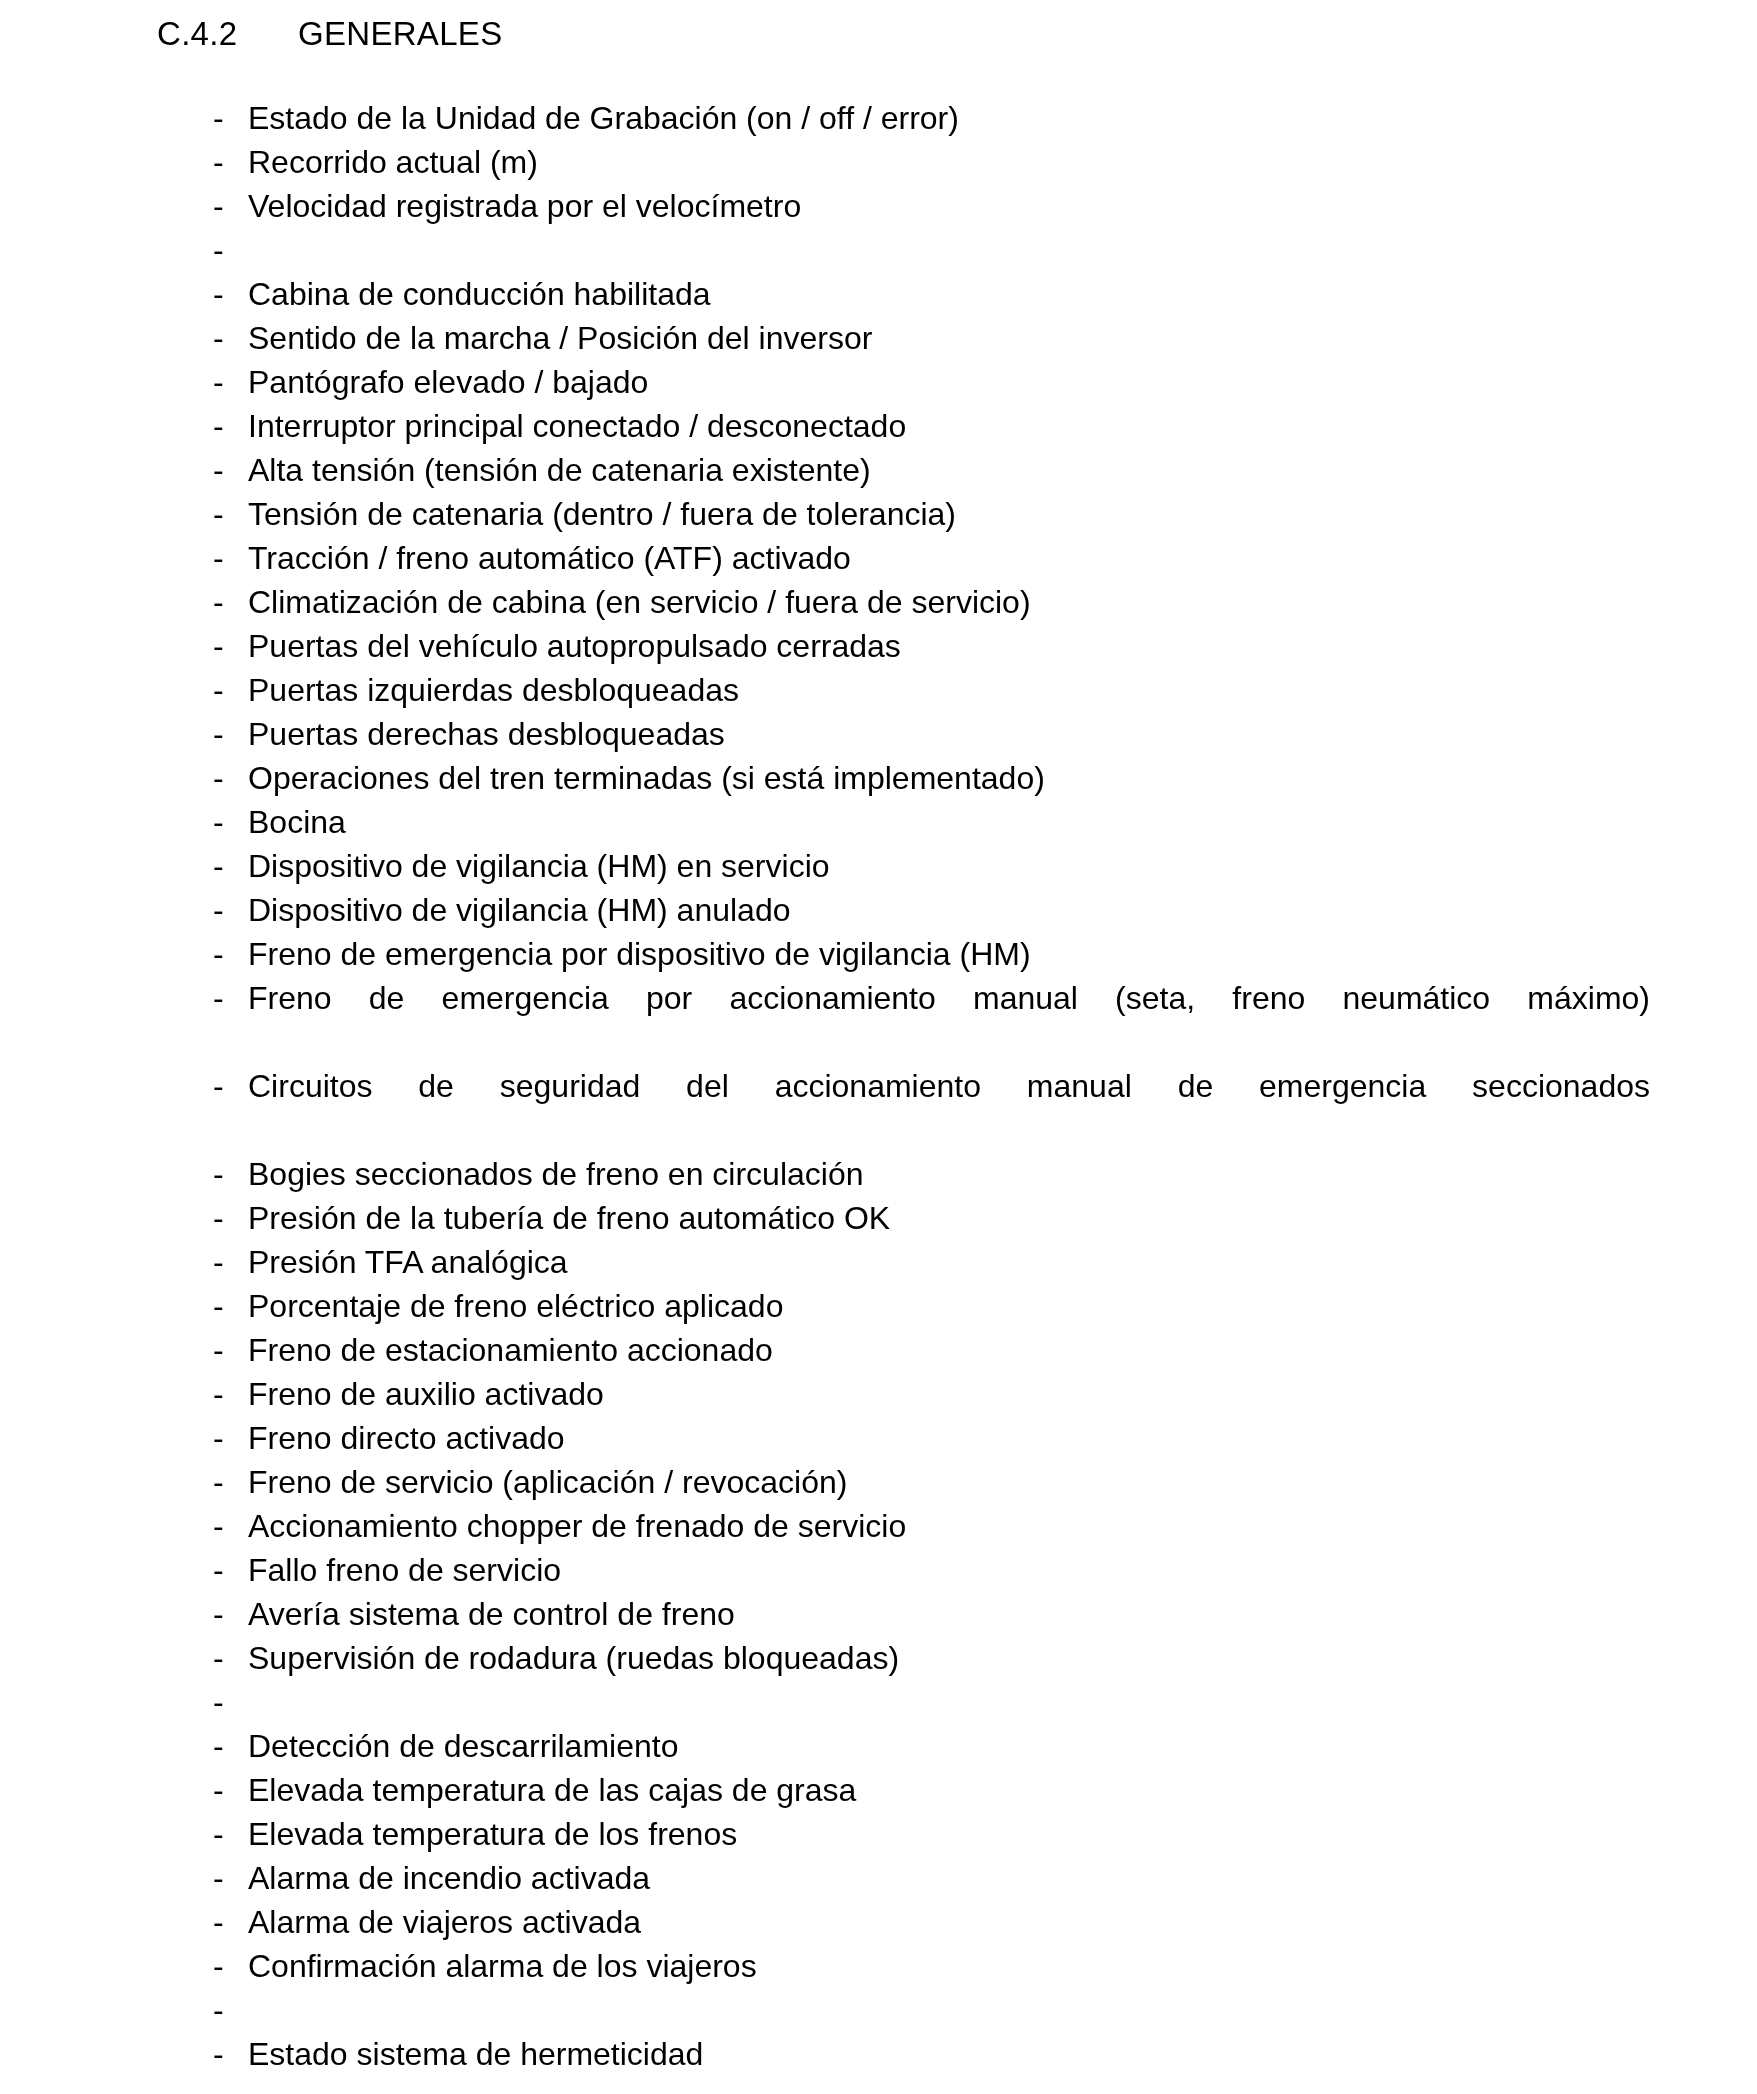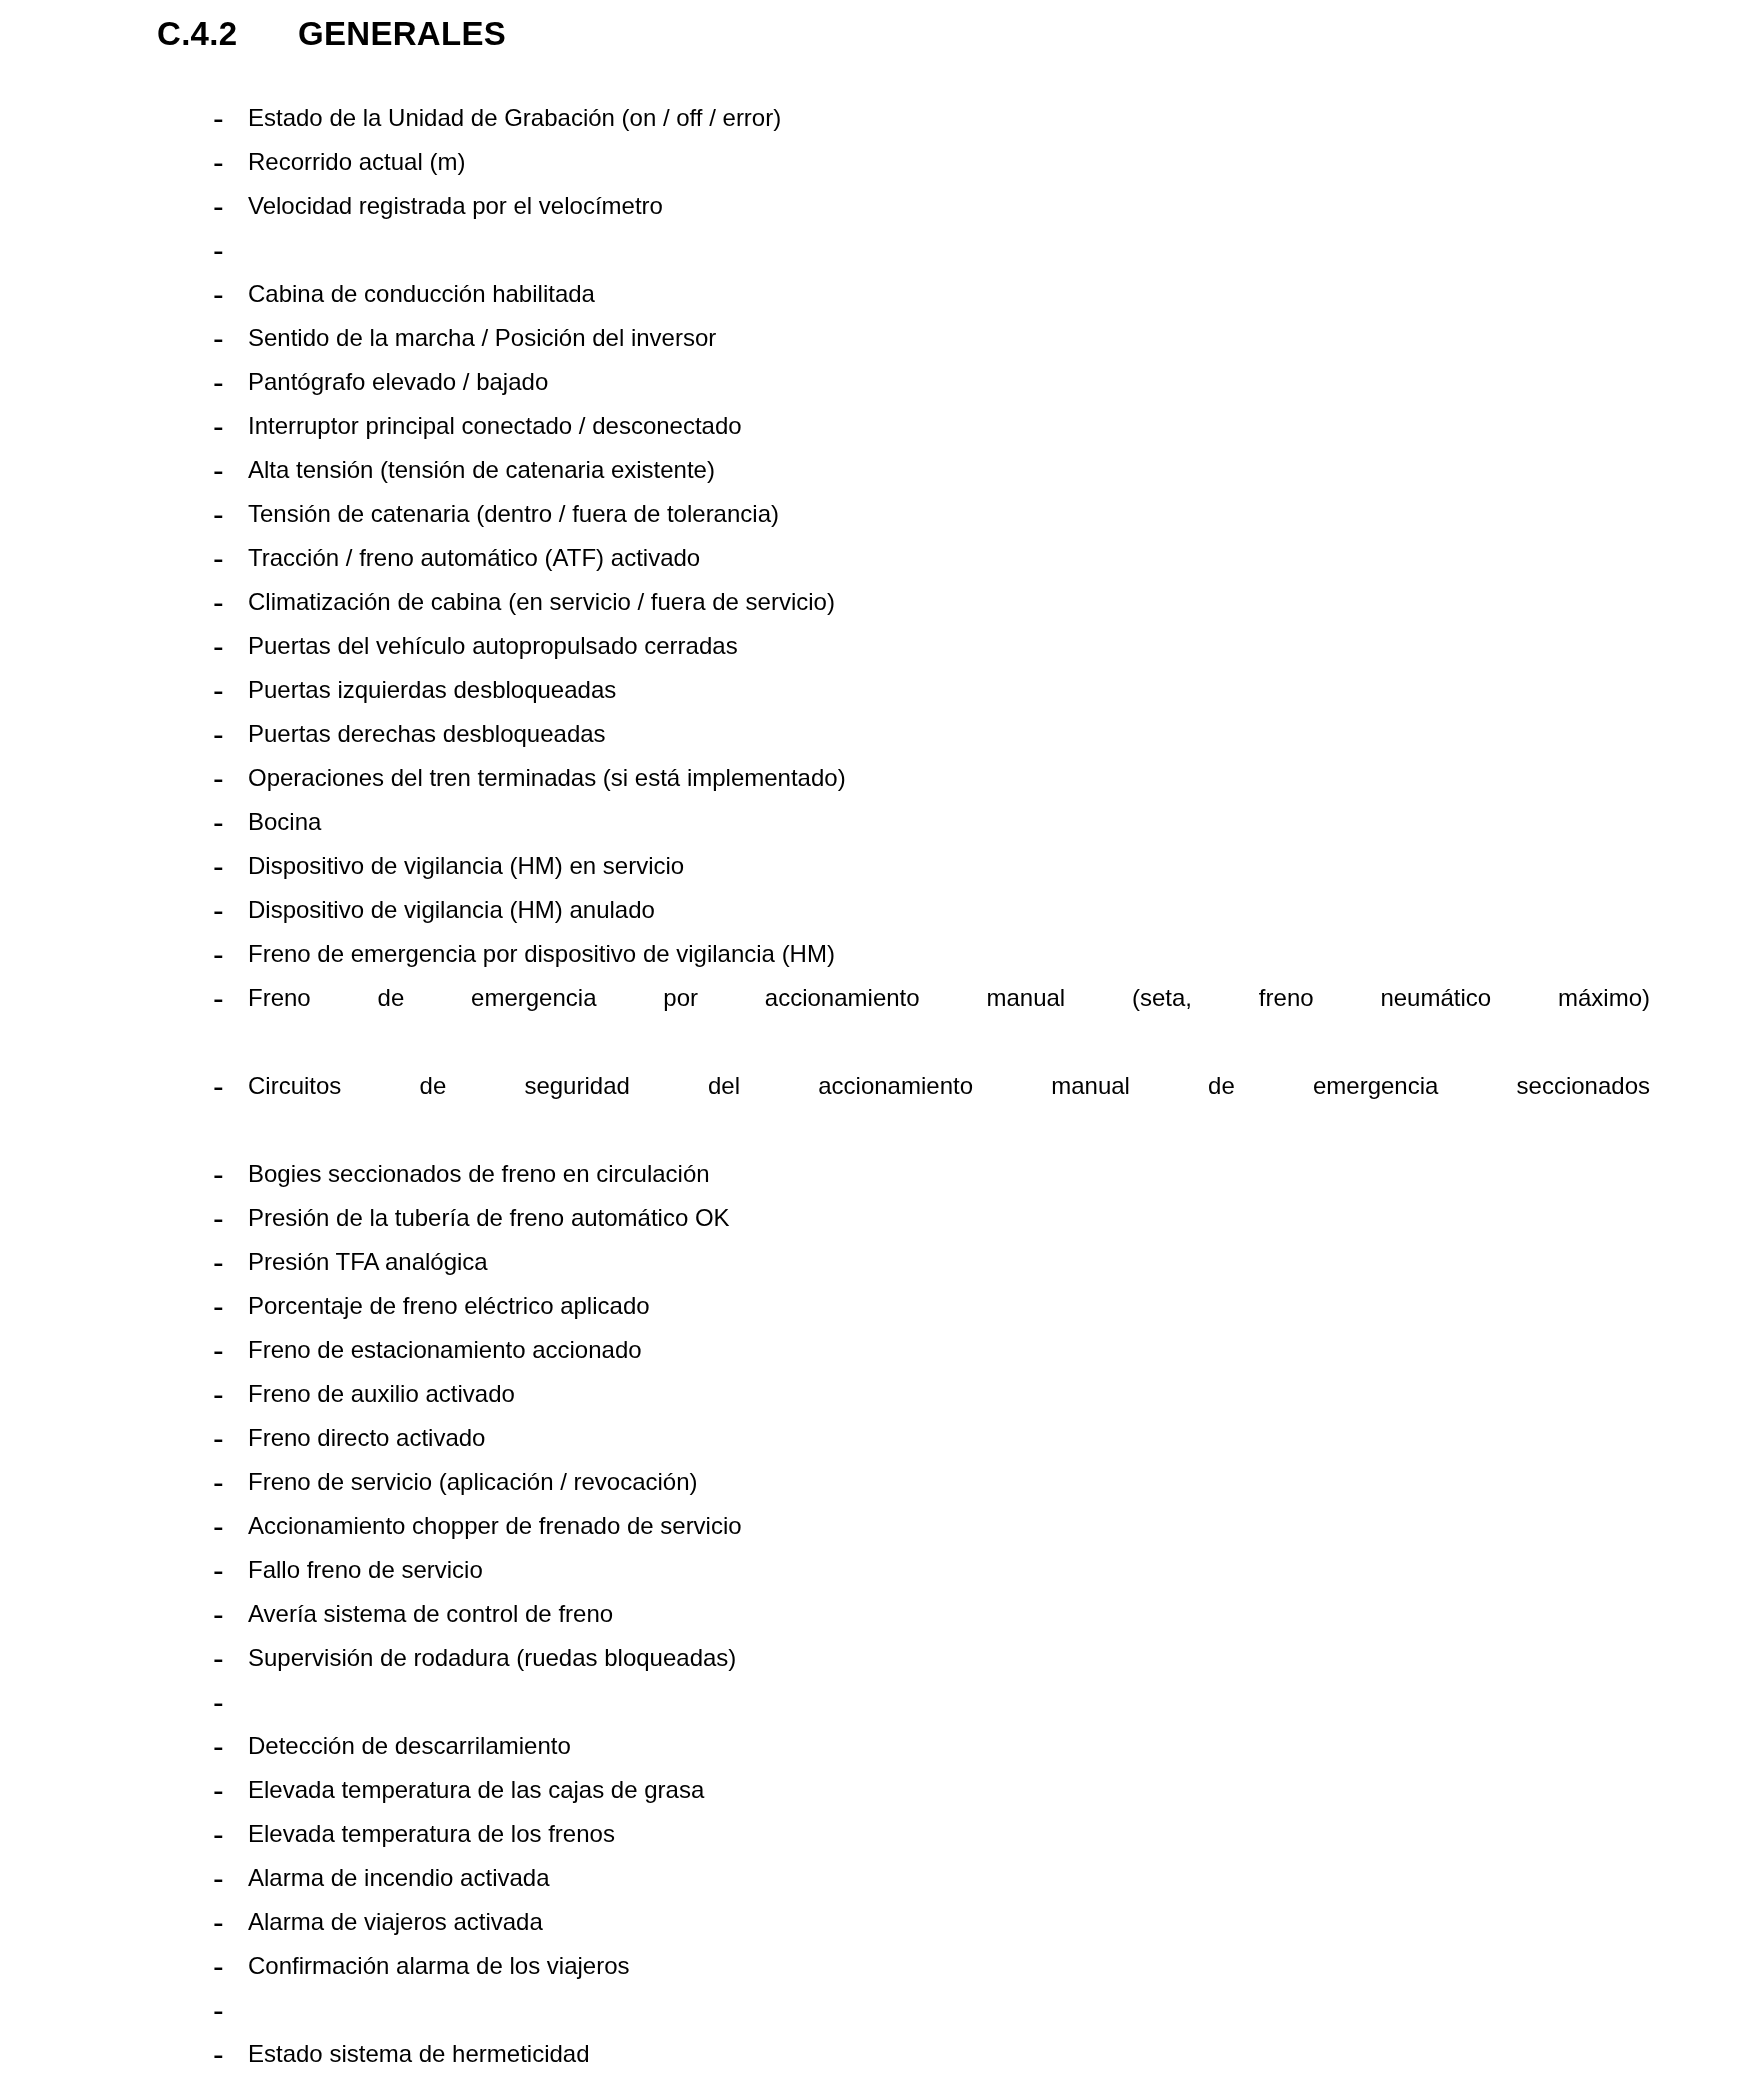--- a/index.html
+++ b/index.html
@@ -20,21 +20,21 @@
     box-sizing: border-box;
     padding: 0;
     position: relative;
   }
   .heading {
     position: relative;
     margin: 0;
     padding-top: 15px;
     padding-left: 157px;
     font-size: 33px;
-    font-weight: bold;
+    font-weight: normal;
     letter-spacing: 0.3px;
   }
   .heading .num {
     display: inline-block;
     width: 141px;
   }
   .heading .title {
     display: inline-block;
   }
   .list {
@@ -53,21 +53,21 @@
   }
   .list li .dash {
     width: 35px;
     flex: 0 0 35px;
     margin-left: -35px;
     font-size: 32px;
     line-height: 44px;
   }
   .list li .txt {
     flex: 1 1 auto;
-    font-size: 24px;
+    font-size: 32px;
     line-height: 44px;
   }
   .list li.justify .txt {
     text-align: justify;
     text-justify: inter-word;
   }
   .list li.justify .txt::after {
     content: "";
     display: inline-block;
     width: 100%;

